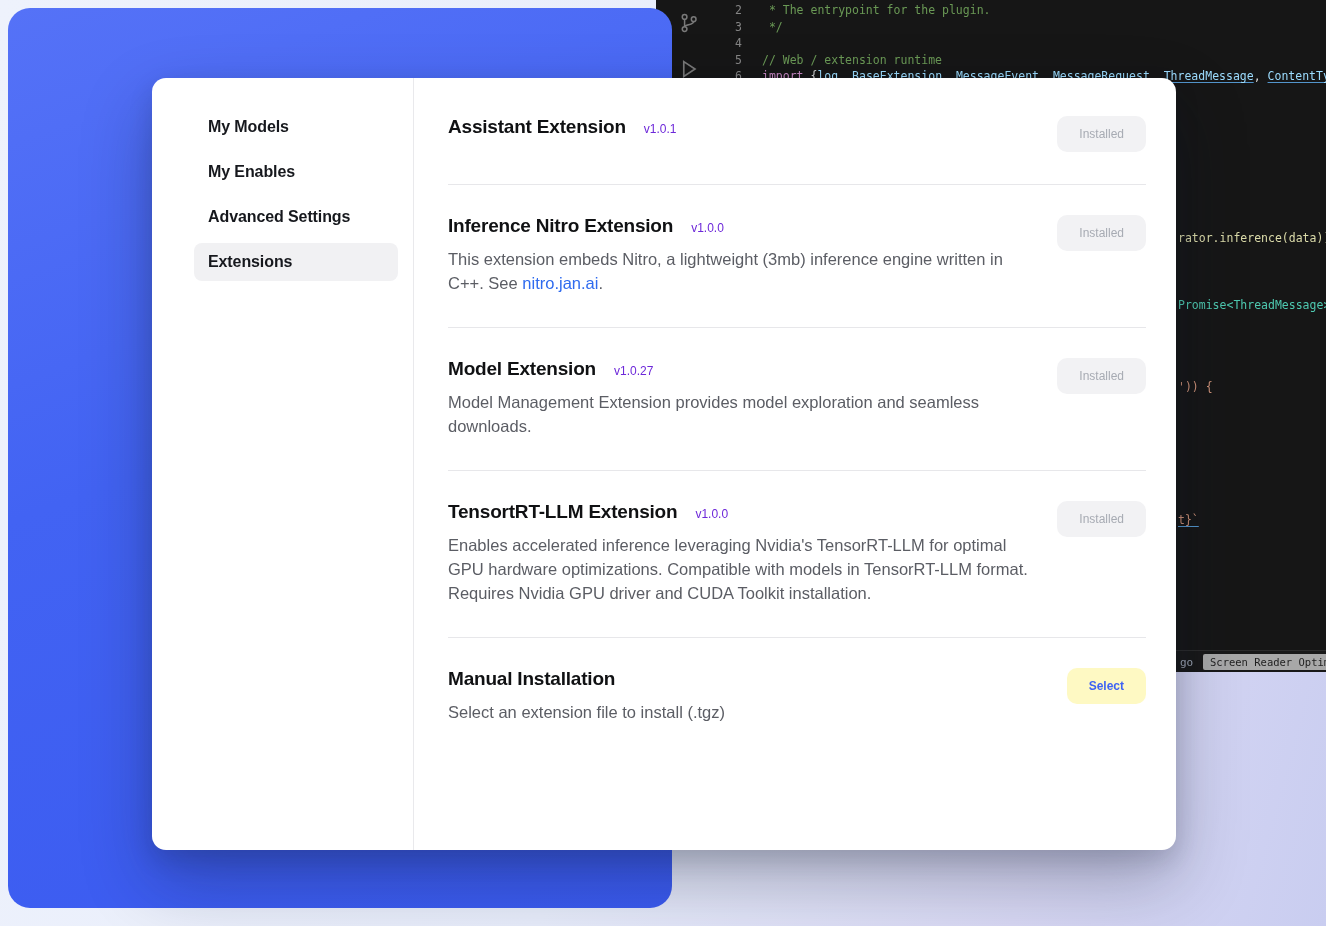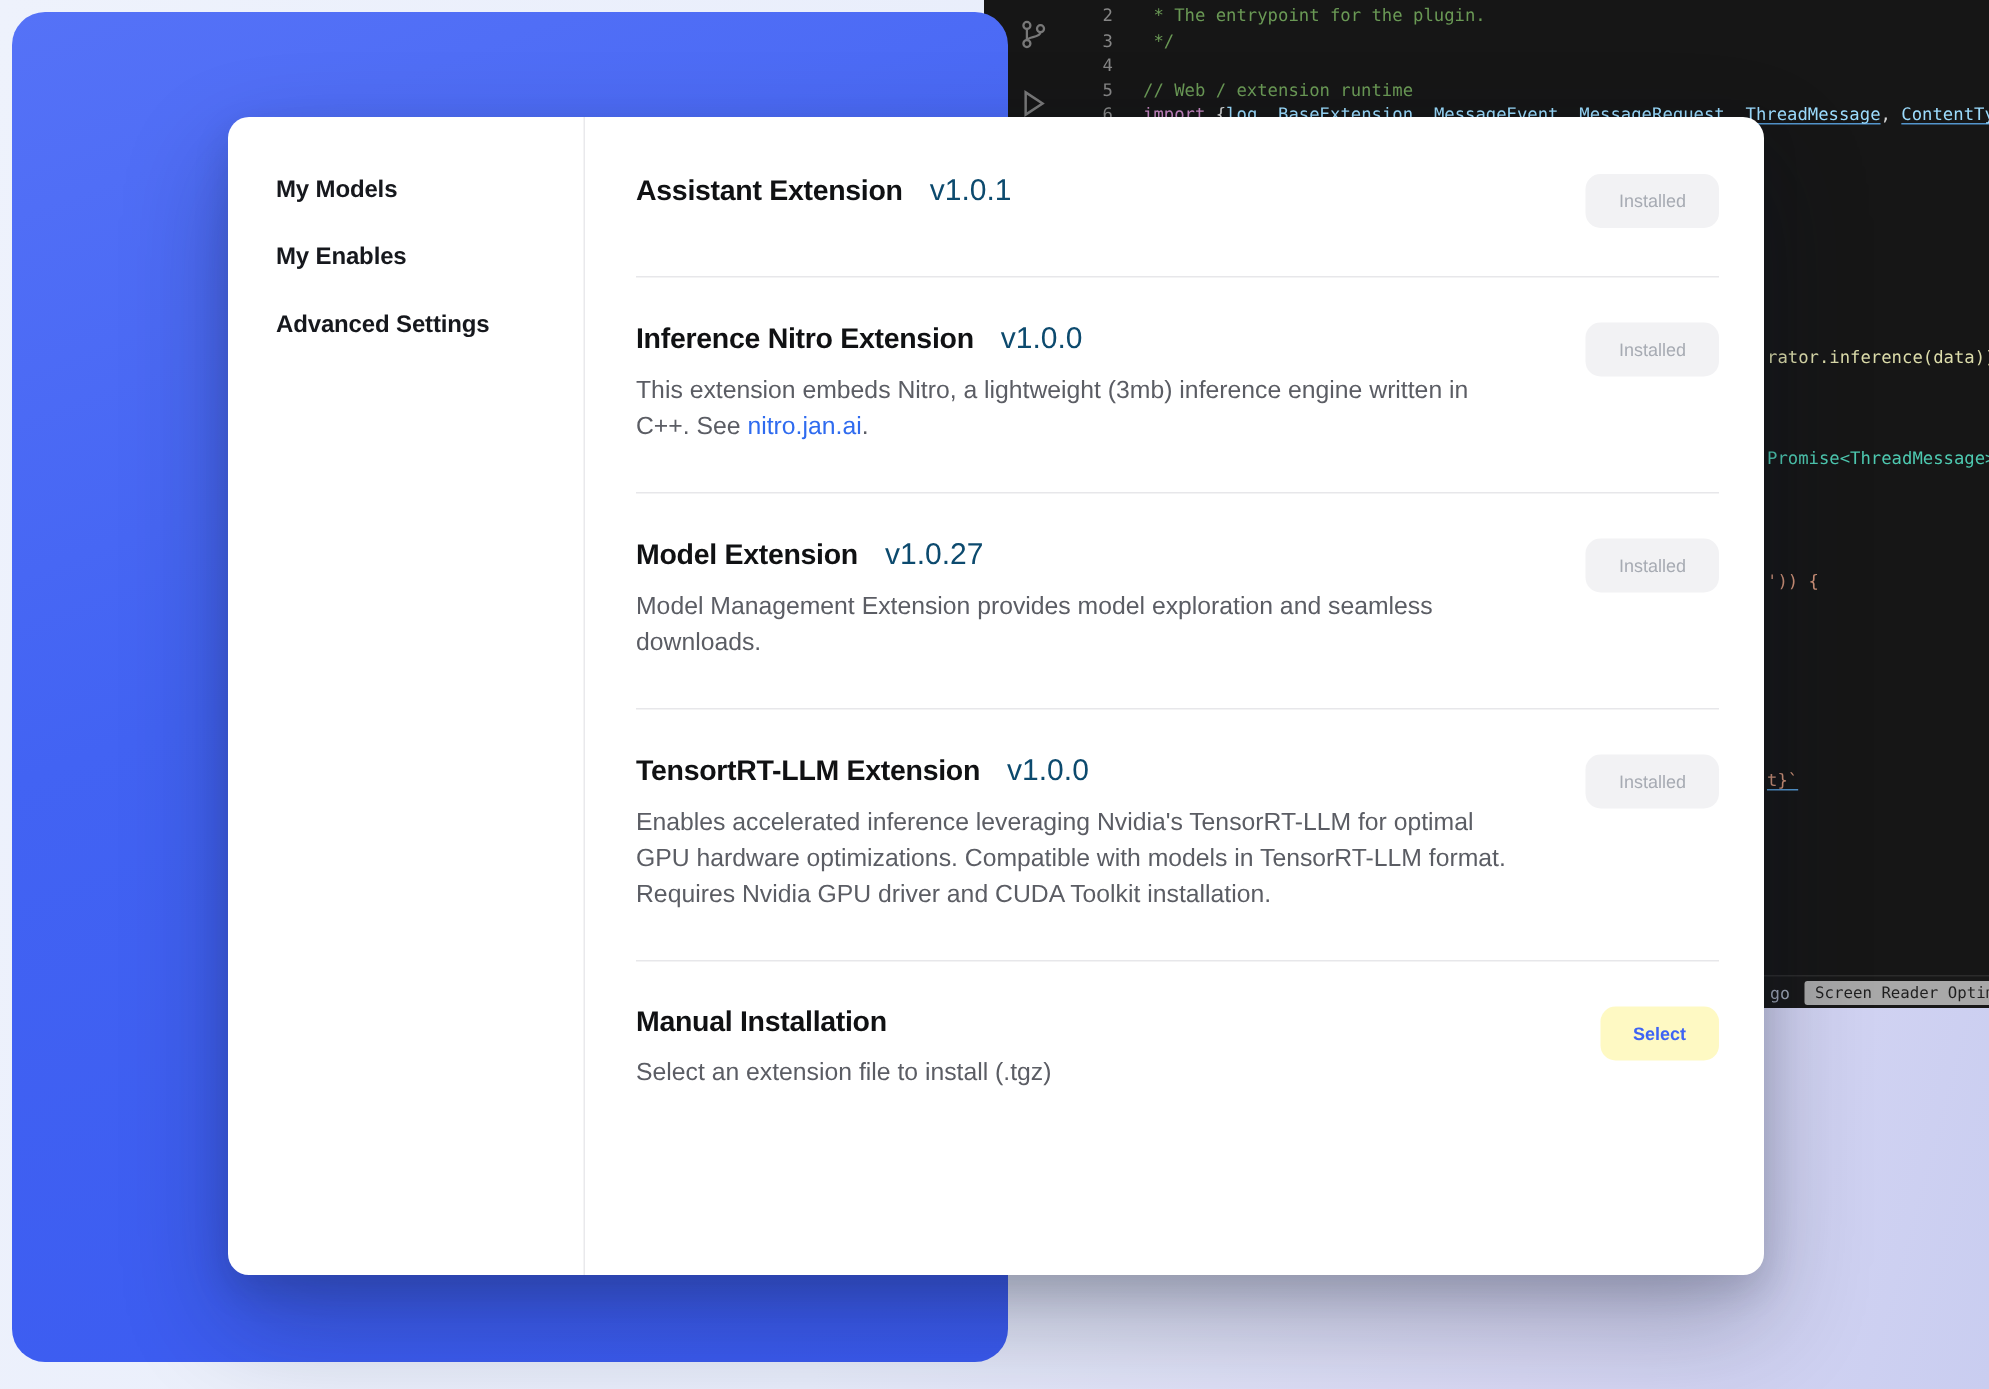--- a/index.html
+++ b/index.html
@@ -52,35 +52,36 @@
     position:absolute; left:8px; top:8px; width:664px; height:900px;
     border-radius:22px;
     background:linear-gradient(160deg,#5572f7 0%,#4263f3 45%,#3a5af0 100%);
   }
 
   
   .card {
     position:absolute; left:152px; top:78px; width:1024px; height:772px;
     background:#ffffff; border-radius:14px; overflow:hidden; display:flex;
     box-shadow:0 30px 70px rgba(15,23,42,.30),0 10px 24px rgba(15,23,42,.14);
+    padding-left:24px;
   }
   .sidebar { width:238px; flex:0 0 238px; border-right:1px solid #e9e9ec; padding:30px 15px 0 18px; }
   .nav-item {
     padding:10px 14px; border-radius:8px; margin-bottom:7px;
     font-size:16px; font-weight:700; color:#16181d; cursor:pointer; letter-spacing:-.1px;
   }
   .nav-item.active { background:#f1f1f3; }
 
   .content { flex:1; padding:8px 30px 0 34px; overflow:hidden; }
   .ext-row { display:flex; justify-content:space-between; align-items:flex-start; padding:30px 0 32px; }
   .row-divider { border-top:1px solid #e7e7ea; }
   .ext-text { max-width:585px; }
   .ext-title-line { display:flex; align-items:baseline; gap:18px; }
   .ext-name { font-size:19px; font-weight:700; color:#101113; letter-spacing:-.2px; }
-  .ext-version { font-size:20px; color:#0c4a6e; }
+  .ext-version { font-size:12px; color:#6d28d9; }
   .ext-desc { margin-top:10px; font-size:16.5px; line-height:24px; color:#5b5d64; }
   .desc-link { color:#2f6bef; text-decoration:none; cursor:pointer; }
 
   .ext-action { flex:0 0 auto; padding-left:20px; }
   .btn {
     border:none; border-radius:10px; padding:11px 22px; cursor:pointer;
     font-family:inherit; font-size:12px; font-weight:500;
     background:#f2f2f4; color:#a7abb3;
   }
   .btn.primary { background:#fef9c3; color:#3e63f4; font-weight:700; }
@@ -122,20 +123,21 @@
   </div>
 
   <div class="blue-panel"></div>
 
   <div class="card">
     <aside class="sidebar">
       <nav>
           <div class="nav-item"><span class="nav-label">My Models</span></div>
           <div class="nav-item"><span class="nav-label">My Enables</span></div>
           <div class="nav-item"><span class="nav-label">Advanced Settings</span></div>
+          <div class="nav-item active"><span class="nav-label">Extensions</span></div>
         </nav>
     </aside>
     <main class="content">
       <div>
           <div class="ext-row">
             <div class="ext-text">
               <div class="ext-title-line">
                 <span class="ext-name">Assistant Extension</span>
                 <span class="ext-version">v1.0.1</span>
               </div>

